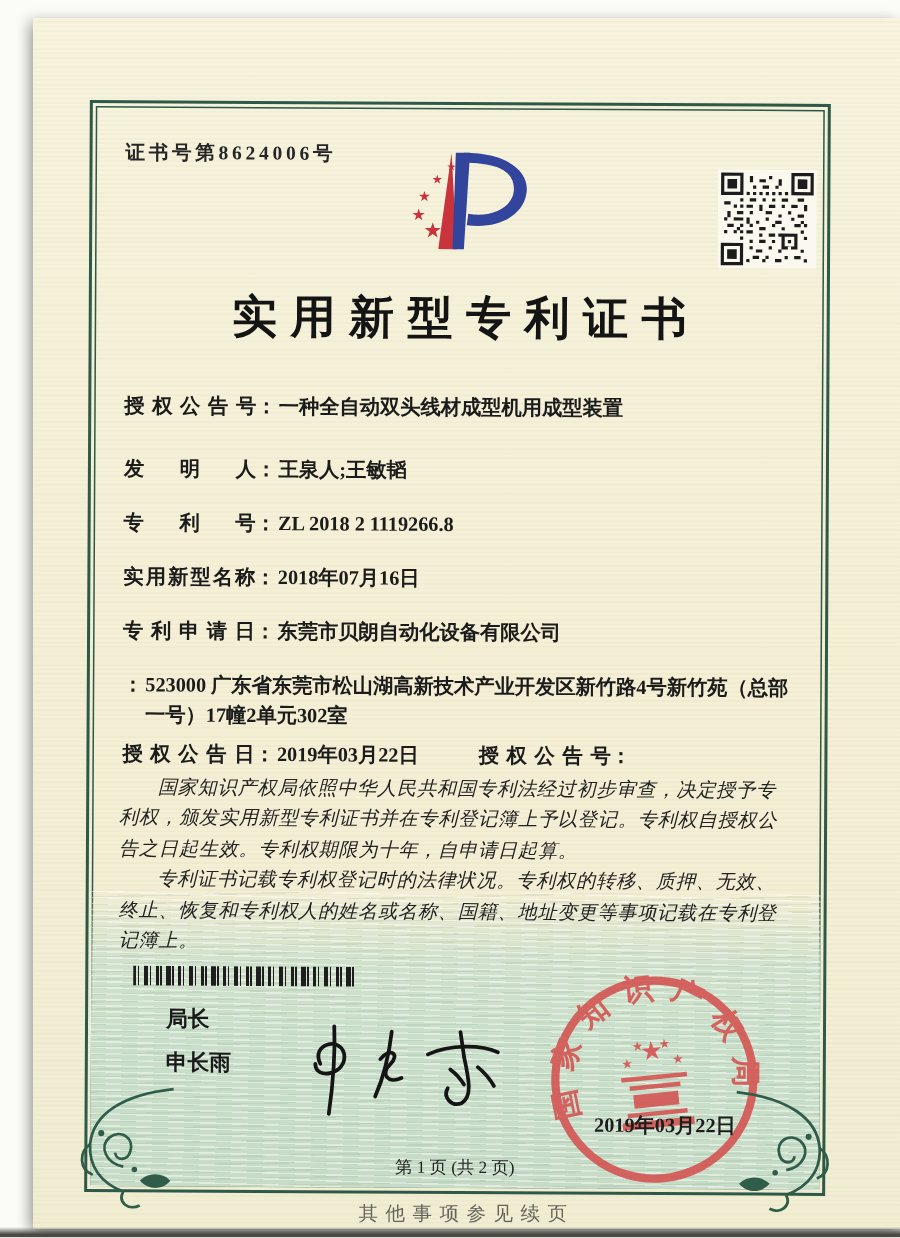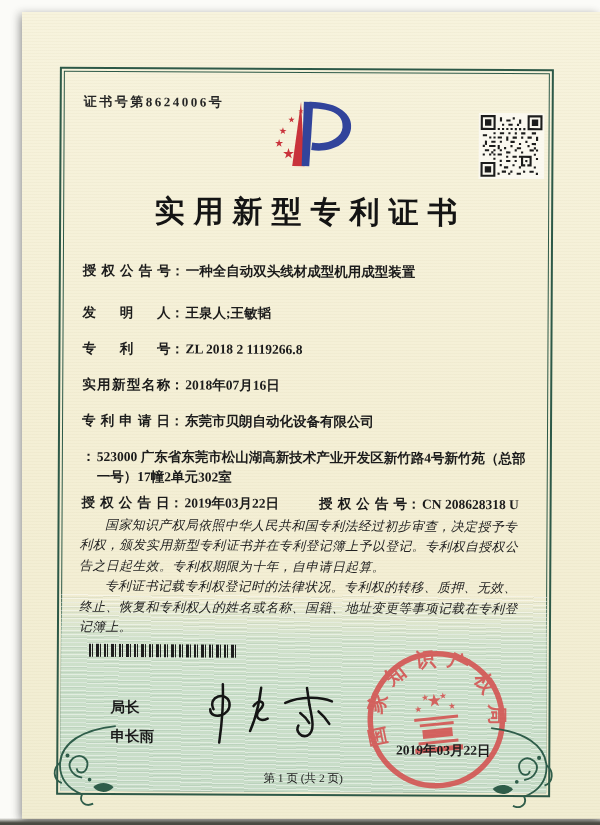--- a/index.html
+++ b/index.html
@@ -36,21 +36,21 @@
   .val{flex:1;}
   .grp{display:flex;}
   .grp+.grp{margin-left:40px;}
   .legal{position:absolute;left:20px;right:20px;top:446px;font-size:12.8px;line-height:1.6;
     font-style:italic;color:#222;z-index:1;}
   .legal p{margin:0;text-indent:2em;letter-spacing:.5px;}
   .barcode{position:absolute;left:30px;top:575px;width:148px;height:13px;z-index:2;
     background:repeating-linear-gradient(90deg,#1e1e1e 0 2px,rgba(0,0,0,0) 2px 3px,
       #1e1e1e 3px 4px,rgba(0,0,0,0) 4px 7px,#1e1e1e 7px 10px,rgba(0,0,0,0) 10px 11px,
       #1e1e1e 11px 12px,rgba(0,0,0,0) 12px 15px);}
-  .director{position:absolute;left:52px;top:624px;font-size:14.5px;line-height:29px;
+  .director{position:absolute;left:52px;top:597px;font-size:14.5px;line-height:29px;
     font-weight:600;color:#1a1a1a;z-index:2;}
   .signature{position:absolute;left:125px;top:608px;z-index:2;}
   .seal{position:absolute;left:303px;top:574px;z-index:3;opacity:.87;transform:rotate(-6deg);}
   .seal-date{position:absolute;left:300px;top:671px;width:170px;text-align:center;
     font-size:13.5px;font-weight:600;color:#1d1d1d;z-index:4;}
   .page-info{position:absolute;left:0;right:0;bottom:8px;text-align:center;
     font-size:11.5px;color:#222;z-index:2;}
   .flourish{position:absolute;width:74px;height:84px;z-index:4;}
   .fl-left{left:-13px;bottom:-13px;}
   .fl-right{right:-13px;bottom:-13px;transform:scaleX(-1);}
@@ -141,21 +141,20 @@
         </div>
         <div class="row">
           <span class="grp">
             <span class="lbl">授权公告日</span>
               <span class="colon">：</span>
               <span>2019年03月22日</span>
           </span>
           <span class="grp">
             <span class="lbl">授权公告号</span>
               <span class="colon">：</span>
-              <span>CN 208628318 U</span>
           </span>
         </div>
       </div>
 
       <div class="legal">
         <p>国家知识产权局依照中华人民共和国专利法经过初步审查，决定授予专利权，颁发实用新型专利证书并在专利登记簿上予以登记。专利权自授权公告之日起生效。专利权期限为十年，自申请日起算。</p>
         <p>专利证书记载专利权登记时的法律状况。专利权的转移、质押、无效、终止、恢复和专利权人的姓名或名称、国籍、地址变更等事项记载在专利登记簿上。</p>
       </div>
 
       <div class="barcode"></div>
@@ -216,16 +215,19 @@
           <path d="M16 44 C8 50 8 62 18 66"></path>
           <path d="M40 60 C28 58 22 46 30 39 C38 33 48 39 45 49 C43 56 35 56 34 50"></path>
           <path d="M40 78 C36 86 44 92 52 88"></path>
           <path d="M52 70 C58 64 68 64 74 70 C68 77 58 77 52 70 Z" fill="#2f5d4a" stroke="none"></path>
           <circle cx="24" cy="36" r="2.2" fill="#2f5d4a" stroke="none"></circle>
           <circle cx="48" cy="62" r="2" fill="#2f5d4a" stroke="none"></circle>
         </svg>
       </div>
     </div>
 
+    <div class="note-wrap">
+      <span class="note">其他事项参见续页</span>
+    </div>
   </div>
 
   <div class="photo-bottom-edge"></div>
 </div>
 
 </body></html>

